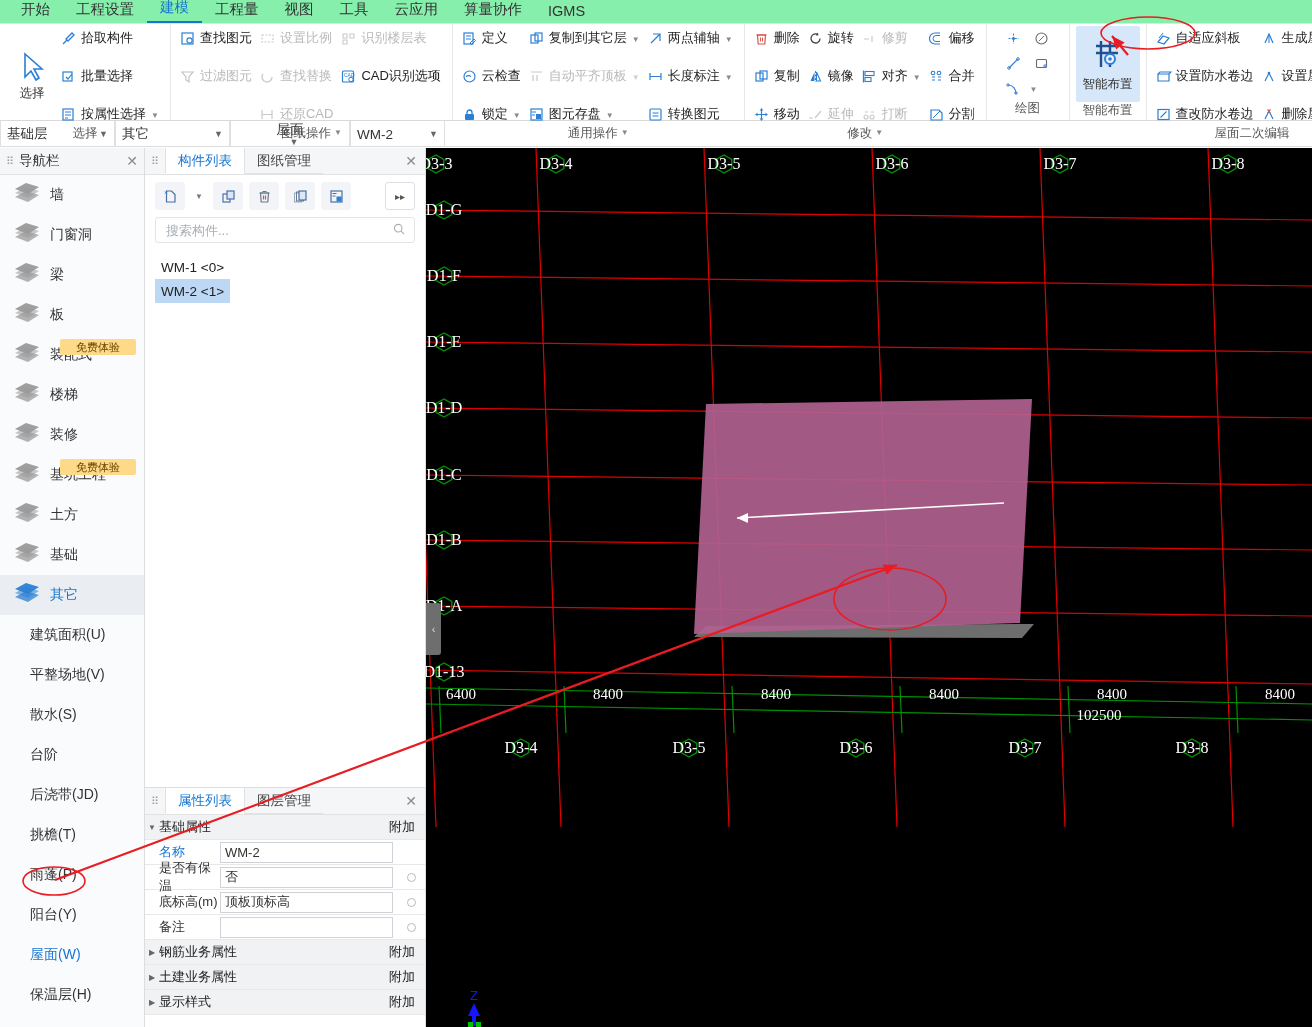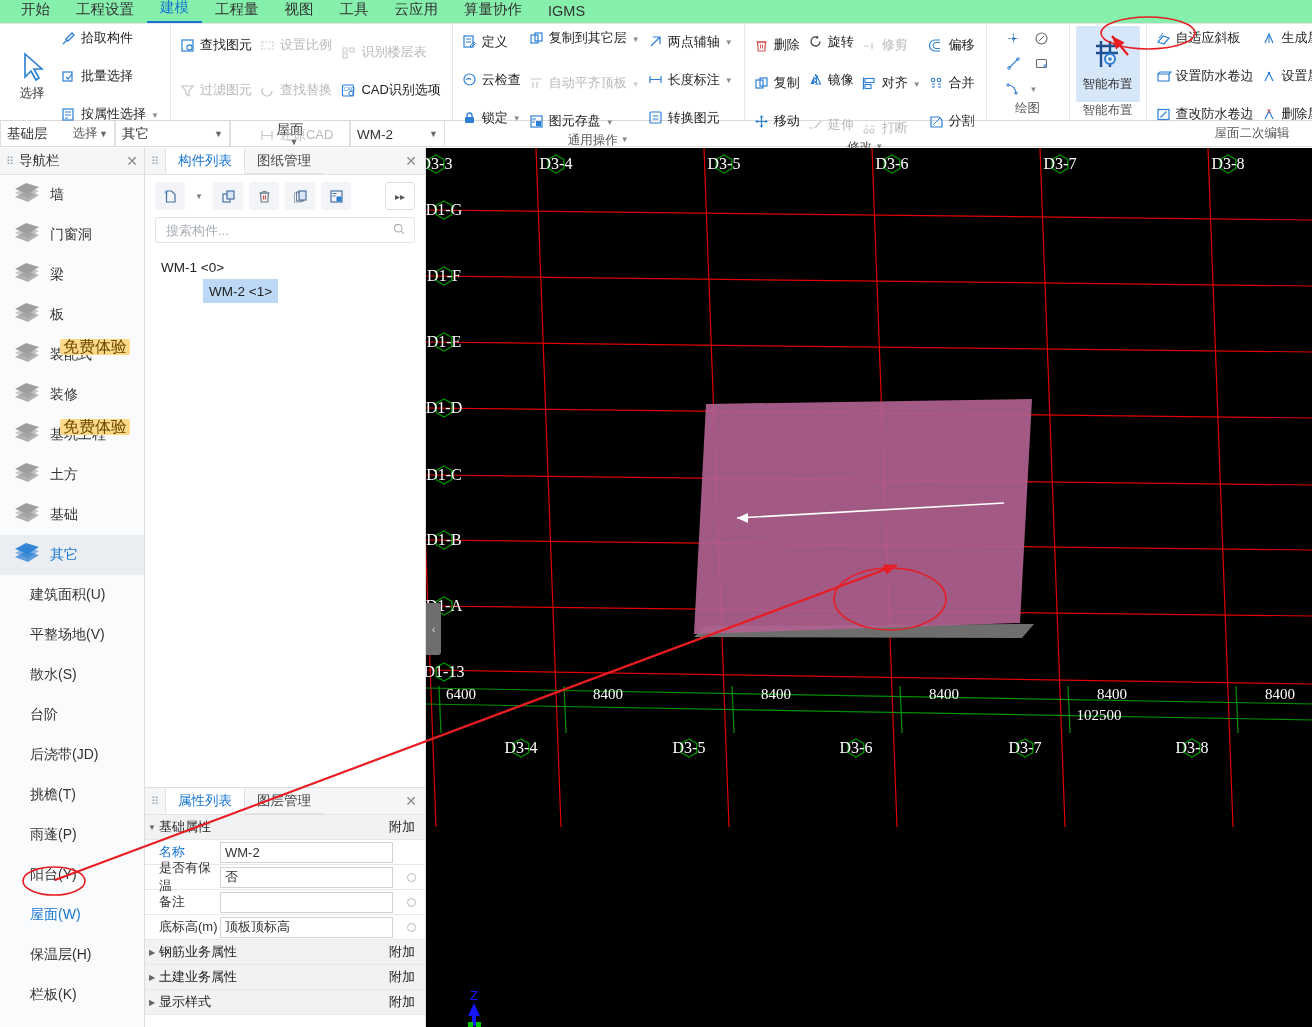--- a/index.html
+++ b/index.html
@@ -43,21 +43,21 @@
     width:52px; padding:2px 2px; cursor:default;
   }
   .bigbtn .lab { font-size:12.5px; color:#333; margin-top:1px; }
   .bigbtn.hl { background:#d6e7fa; border-radius:2px; height:76px; }
 
   .col3 { display:flex; flex-direction:column; justify-content:center; gap:16px; }
   .item {
     display:flex; align-items:center; gap:4px; height:22px; padding:0 5px 0 2px;
     white-space:nowrap; cursor:default; font-size:13px; color:#222;
   }
-  .item.dis { color:#b9b9b9;margin-top:7px; }
+  .item.dis { color:#b9b9b9; }
   .item .caret { font-size:8px; color:#8a8a8a; margin-left:1px; position:relative; top:1px;}
   .item.dis .caret { color:#cfcfcf; }
   .ico { width:17px; height:17px; flex:0 0 17px; display:block; }
 
   .grid2 { display:grid; grid-template-columns:auto auto; column-gap:2px; row-gap:3px; align-items:center; }
 
   
   #ctxbar { height:26px; display:flex; background:#fff; border-bottom:1px solid #dcdcdc; }
   .cbox {
     display:flex; align-items:center; justify-content:space-between;
@@ -83,21 +83,21 @@
   #navlist { flex:1; overflow:hidden; background:#fafbfc; }
   .nav-main {
     height:40px; display:flex; align-items:center; gap:8px; padding-left:12px;
     position:relative; cursor:default;
   }
   .nav-main.sel { background:#eaeef2; }
   .nav-main .nm { font-size:14px; color:#333; }
   .nav-main.sel .nm { color:#1675d1; }
   .badge {
     position:absolute; left:60px; top:4px; background:#ffd98a; color:#6b4a00;
-    font-size:16px; line-height:14px; padding:1px 3px; border-radius:2px; white-space:nowrap;
+    font-size:11px; line-height:14px; padding:1px 16px; border-radius:2px; white-space:nowrap;
   }
   .nav-sub { height:40px; display:flex; align-items:center; padding-left:30px; font-size:14px; color:#333; cursor:default; }
   .nav-sub.sel { color:#1675d1; }
 
   
   #midcol { width:281px; display:flex; flex-direction:column; border-right:1px solid #ddd; background:#fff; }
   .tabhead { height:27px; display:flex; align-items:stretch; background:#f4f6f8; border-bottom:1px solid #e2e2e2; }
   .tabhead .dots { display:flex; align-items:center; padding:0 6px; }
   .ptab {
     display:flex; align-items:center; padding:0 12px; font-size:13.5px; color:#444;
@@ -117,21 +117,21 @@
   #searchwrap { margin:0 10px 8px 10px; height:26px; border:1px solid #e2e4e8; border-radius:3px;
     display:flex; align-items:center; padding:0 8px; }
   #searchwrap input {
     border:none; outline:none; flex:1; font-size:13px; color:#333;
     font-family:"Liberation Sans", sans-serif; background:transparent;
   }
   #searchwrap input::placeholder { color:#a9aeb5; }
 
   #complist { flex:1; padding:4px 9px 0 10px; }
   .citem { height:24px; display:flex; align-items:center; font-size:13.5px; color:#222; padding:0 6px; cursor:default; }
-  .citem.sel { background:#bdd8f5; border-radius:0; display:inline-flex;margin-left:48px; }
+  .citem.sel { background:#bdd8f5; border-radius:0; display:inline-flex; }
 
   
   #propwrap { height:240px; border-top:1px solid #ddd; display:flex; flex-direction:column; background:#fff; }
   #proptable { flex:1; }
   .prow { display:flex; align-items:center; height:25px; border-bottom:1px solid #e8e8e8; }
   .prow.group { background:#f1f2f4; }
   .prow .tw { width:14px; text-align:center; font-size:8px; color:#666; }
   .prow .gname { font-size:13px; color:#222; flex:1; }
   .prow .att { font-size:13px; color:#222; padding-right:10px; }
   .prow .pk { width:75px; padding-left:14px; font-size:13px; color:#333; }
@@ -707,20 +707,28 @@
           <span class="nm">板</span>
         </div>
         <div class="nav-main">
           <span><svg style="width:30px;height:26px" viewBox="0 0 30 26">
               <path d="M3 16l11-6 13 4-11 7z" fill="#9a9a9a" opacity="0.75"></path>
               <path d="M3 12l11-6 13 4-11 7z" fill="#9a9a9a" opacity="0.55"></path>
               <path d="M3 8l11-6 13 4-11 7z" fill="#9a9a9a" opacity="0.95"></path>
             </svg></span>
           <span class="nm">装配式</span>
           <span class="badge">免费体验</span>
+        </div>
+        <div class="nav-main">
+          <span><svg style="width:30px;height:26px" viewBox="0 0 30 26">
+              <path d="M3 16l11-6 13 4-11 7z" fill="#9a9a9a" opacity="0.75"></path>
+              <path d="M3 12l11-6 13 4-11 7z" fill="#9a9a9a" opacity="0.55"></path>
+              <path d="M3 8l11-6 13 4-11 7z" fill="#9a9a9a" opacity="0.95"></path>
+            </svg></span>
+          <span class="nm">楼梯</span>
         </div>
         <div class="nav-main">
           <span><svg style="width:30px;height:26px" viewBox="0 0 30 26">
               <path d="M3 16l11-6 13 4-11 7z" fill="#9a9a9a" opacity="0.75"></path>
               <path d="M3 12l11-6 13 4-11 7z" fill="#9a9a9a" opacity="0.55"></path>
               <path d="M3 8l11-6 13 4-11 7z" fill="#9a9a9a" opacity="0.95"></path>
             </svg></span>
           <span class="nm">装修</span>
         </div>
         <div class="nav-main">
@@ -856,29 +864,29 @@
             <span class="radio"></span>
           </div>
           <div class="prow">
             <span class="pk">是否有保温</span>
             <span class="pv"><input type="text" value="否" style=""></span>
             <span class="radio">
               <i></i>
             </span>
           </div>
           <div class="prow">
-            <span class="pk">备注</span>
-            <span class="pv"><input type="text" style=""></span>
+            <span class="pk">底标高(m)</span>
+            <span class="pv"><input type="text" value="顶板顶标高" style=""></span>
             <span class="radio">
               <i></i>
             </span>
           </div>
           <div class="prow">
-            <span class="pk">底标高(m)</span>
-            <span class="pv"><input type="text" value="顶板顶标高" style=""></span>
+            <span class="pk">备注</span>
+            <span class="pv"><input type="text" style=""></span>
             <span class="radio">
               <i></i>
             </span>
           </div>
           <div class="prow group">
             <span class="tw">▶</span>
             <span class="gname">钢筋业务属性</span>
             <span class="att">附加</span>
           </div>
           <div class="prow group">

